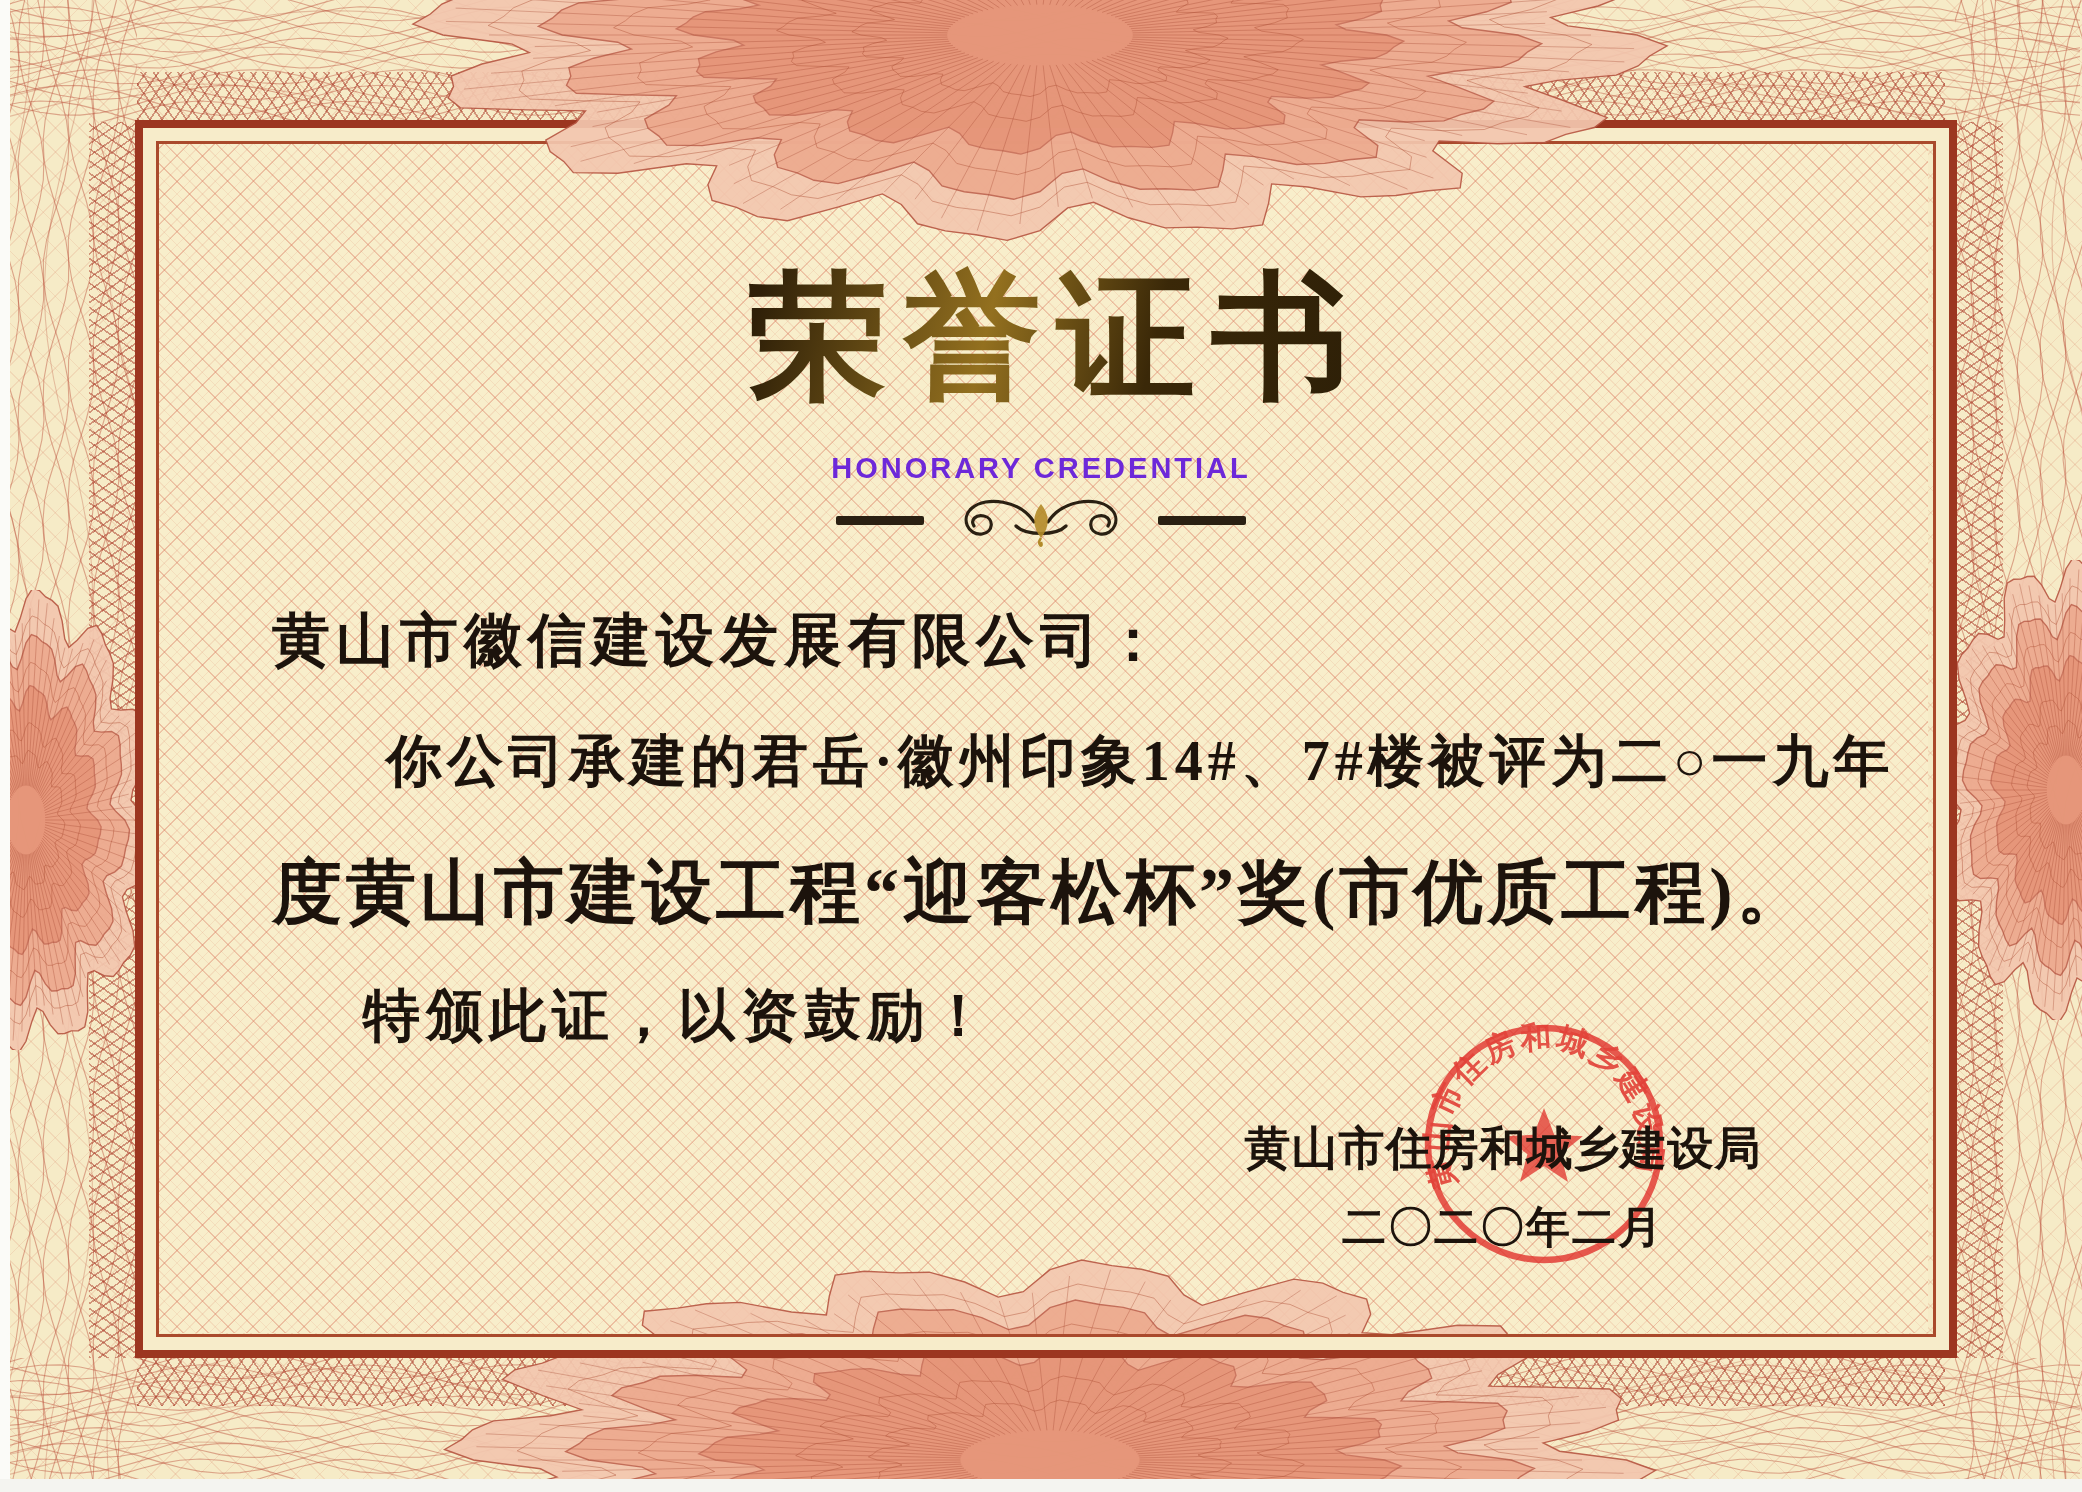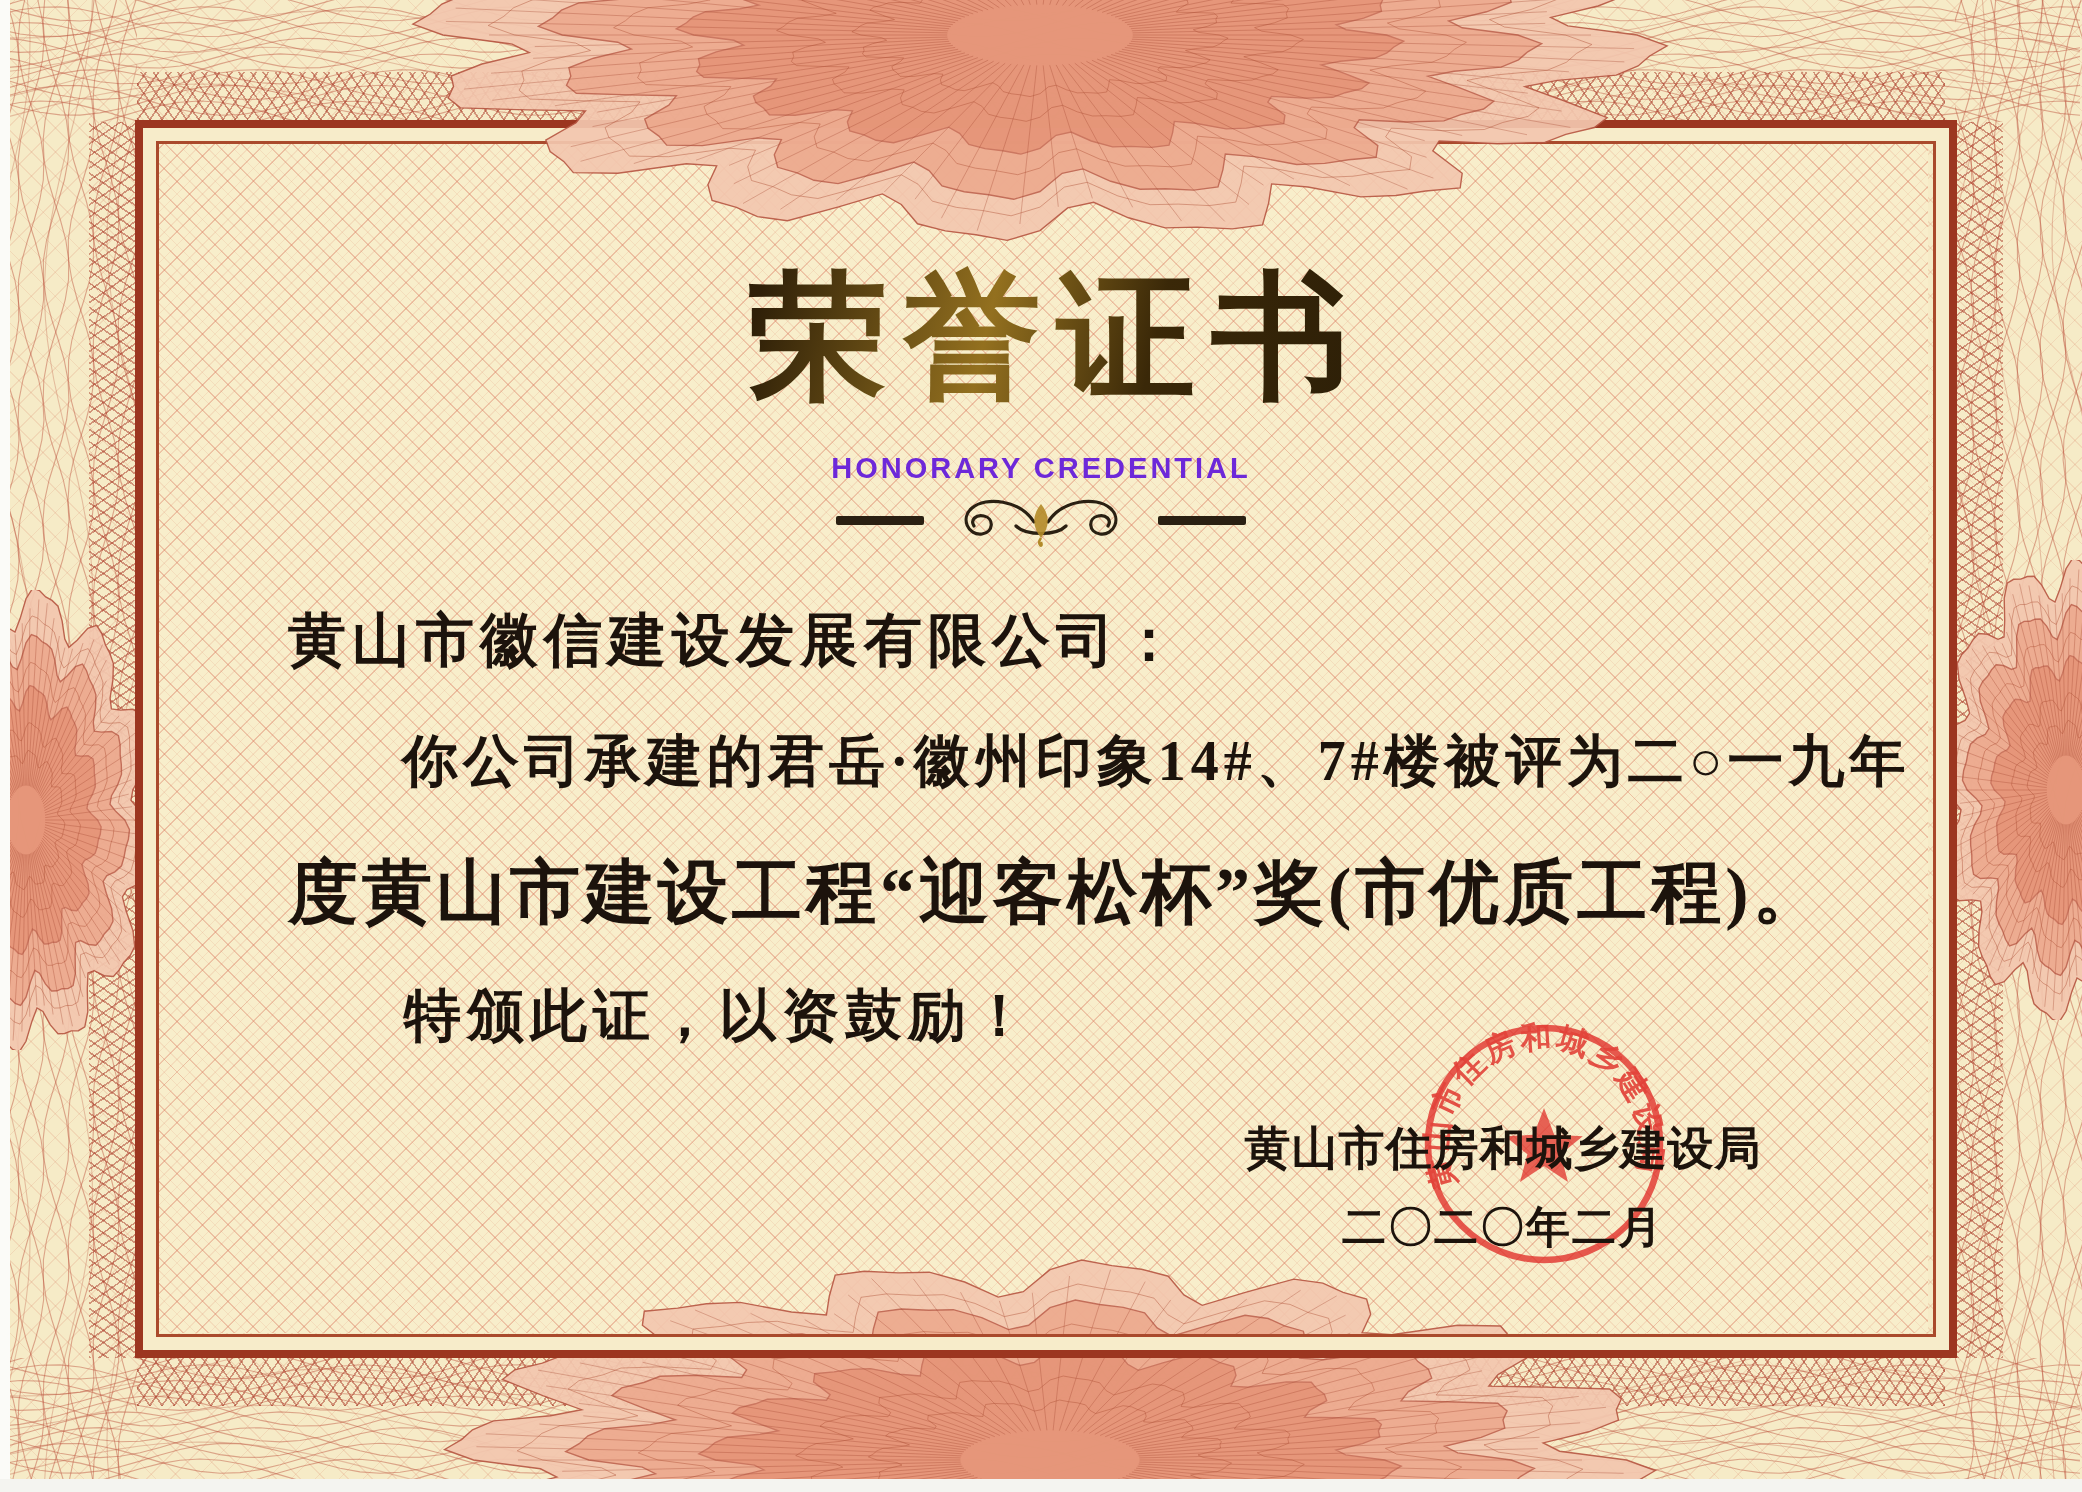--- a/index.html
+++ b/index.html
@@ -36,25 +36,25 @@
     z-index:4;}
   
   #title{left:0;top:262px;width:2082px;text-align:center;
     font-size:138px;font-weight:bold;letter-spacing:16px;padding-left:16px;line-height:1.1;
     background:linear-gradient(103deg,#181006 8%,#2f2008 36%,#93701f 47%,#3a2808 55%,#140e06 86%);
     -webkit-background-clip:text;background-clip:text;color:transparent;z-index:7;}
   #subtitle{left:0;top:452px;width:2082px;text-align:center;
     font-family:"Liberation Sans","DejaVu Sans",sans-serif;
     font-size:29px;font-weight:bold;letter-spacing:3px;color:#6d28d9;z-index:7;}
   #flourish{left:826px;top:492px;z-index:7;}
-  .bodyline{color:#1c130c;white-space:nowrap;z-index:7;font-weight:600;margin-left:16px;}
+  .bodyline{color:#1c130c;white-space:nowrap;z-index:7;font-weight:600;}
   #recipient{left:272px;top:602px;font-size:58px;letter-spacing:6px;}
   #line1{left:386px;top:724px;font-size:56px;letter-spacing:5px;}
   #line2{left:272px;top:846px;font-size:70px;letter-spacing:4px;}
-  #line3{left:388px;top:978px;font-size:57px;letter-spacing:6px;}
+  #line3{left:363px;top:978px;font-size:57px;letter-spacing:6px;}
   #issuer{left:1150px;top:1118px;width:706px;text-align:center;font-size:46px;letter-spacing:1px;color:#1c130c;z-index:7;font-weight:600;}
   #issue-date{left:1150px;top:1198px;width:706px;text-align:center;font-size:44px;letter-spacing:2px;color:#1c130c;z-index:7;font-weight:600;}
   #seal{left:1416px;top:1016px;z-index:6;opacity:0.9;}
   
   #scan-left{left:0;top:0;width:10px;height:1492px;background:#fbfbf8;z-index:9;}
   #scan-bottom{left:0;top:1479px;width:2082px;height:13px;background:#f4f4f0;z-index:9;}
 </style>
 </head>
 <body>
 

